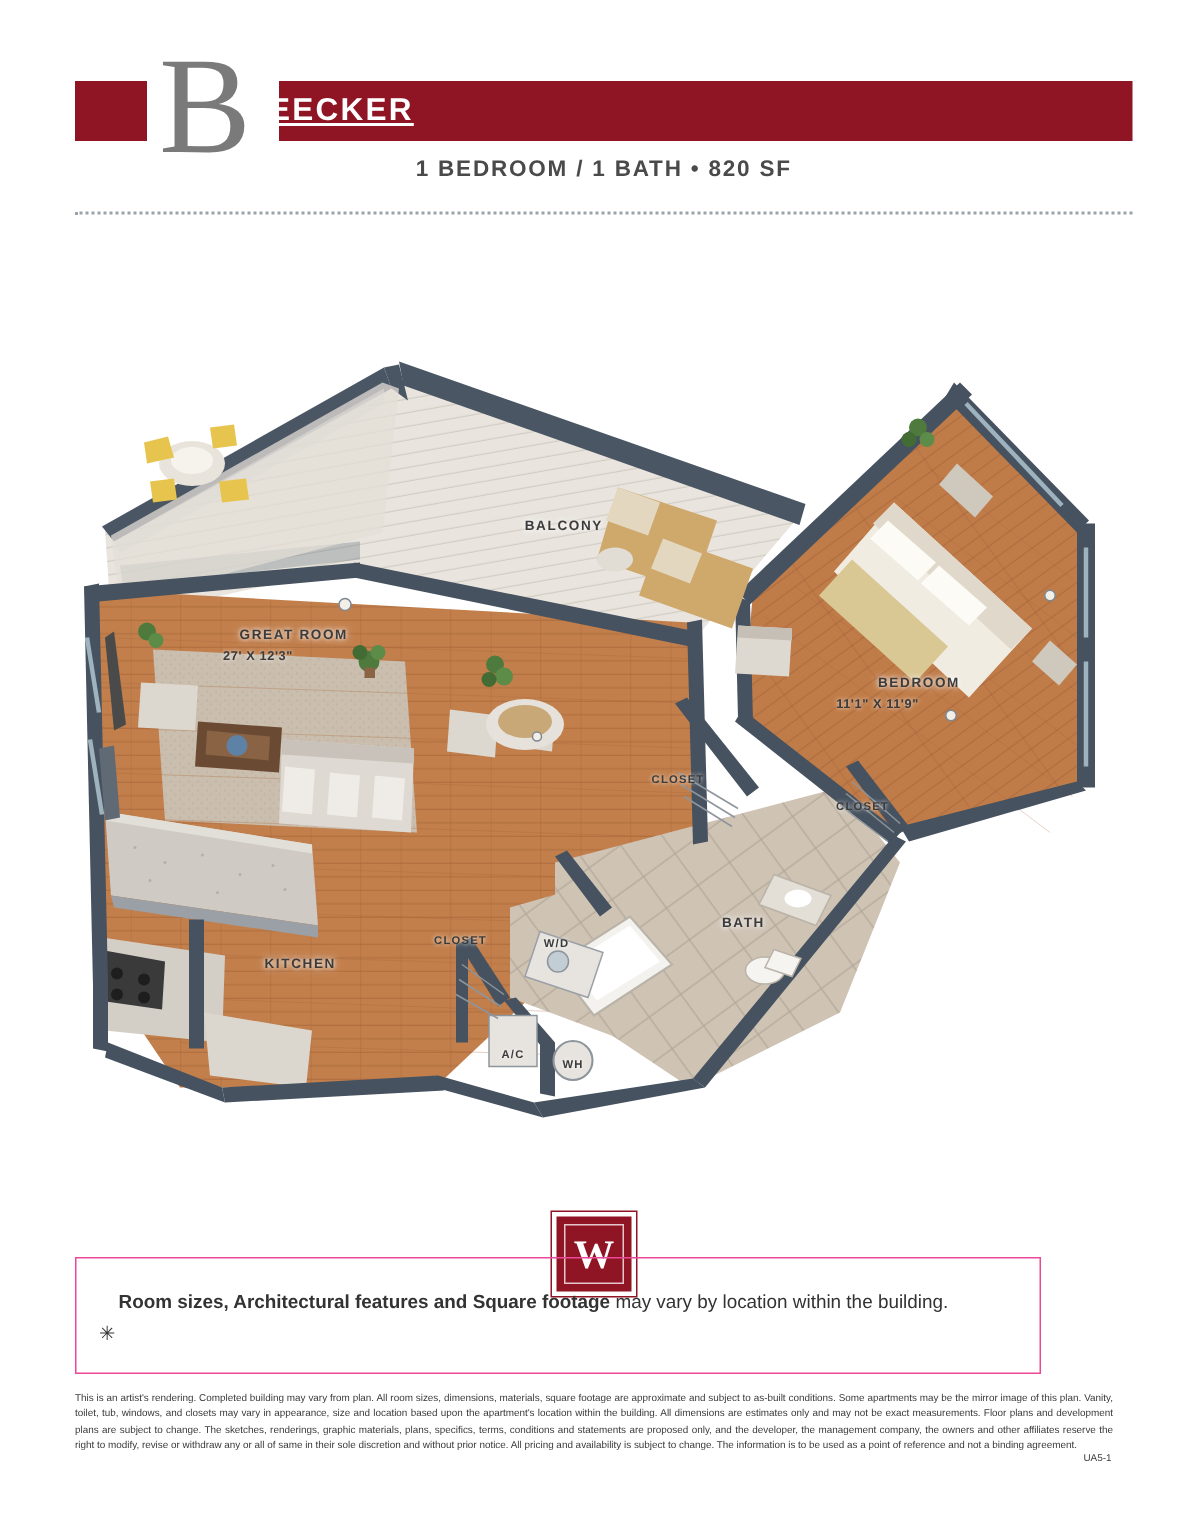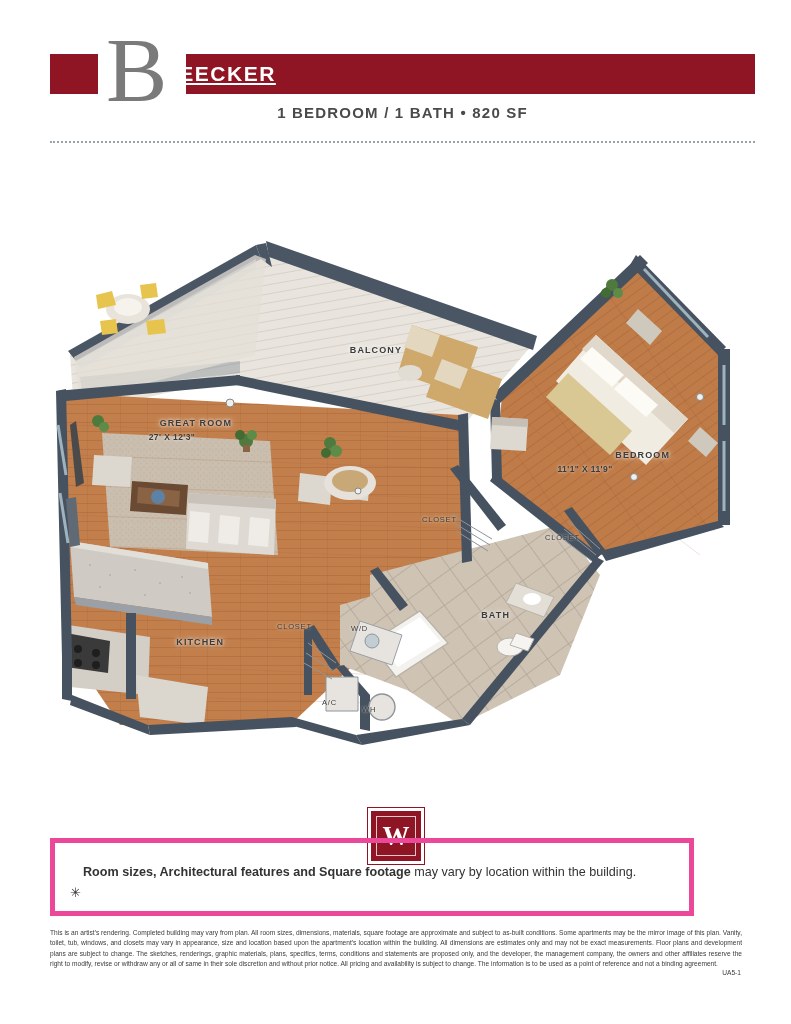--- a/index.html
+++ b/index.html
@@ -107,24 +107,24 @@
     font-weight: bold;
     letter-spacing: .4px;
     color: #3b3b3b;
     text-align: center;
     white-space: nowrap;
     text-shadow: 0 0 3px rgba(255,255,255,.85);
   }
   .room-small {
     position: absolute;
     font-size: 7.5px;
-    font-weight: normal;
+    font-weight: bold;
     letter-spacing: .8px;
     color: #3b3b3b;
-    text-align: left;
+    text-align: center;
     white-space: nowrap;
     text-shadow: 0 0 3px rgba(255,255,255,.9);
   }
 
   
   .logo {
     position: absolute;
     left: 368px;
     top: 808px;
     width: 56px;
@@ -152,21 +152,21 @@
     font-weight: bold;
   }
 
   
   .note-box {
     position: absolute;
     left: 50px;
     top: 838px;
     width: 644px;
     height: 78px;
-    border: 5px solid #ec4899;
+    border: 1px solid #ec4899;
     padding-left: 48px;
   }
   .note-line1 {
     position: absolute;
     left: 28px;
     top: 22px;
     font-size: 12.6px;
     color: #333;
   }
   .note-line1 b { font-weight: bold; }
@@ -503,21 +503,21 @@
       <line x1="684" y1="140" x2="684" y2="200"></line>
       <line x1="684" y1="216" x2="684" y2="286"></line>
     </g>
   </svg>
 
   <div class="room-label" style="left:272px;top:120px;width:90px;">BALCONY</div>
 
   <div class="room-label" style="left:72px;top:193px;width:120px;">GREAT ROOM</div>
   <div class="room-dim" style="left:72px;top:207px;width:120px;">27' X 12'3"</div>
 
-  <div class="room-label" style="left:520px;top:225px;width:110px;">BEDROOM</div>
+  <div class="room-label" style="left:490px;top:225px;width:110px;">BEDROOM</div>
   <div class="room-dim" style="left:490px;top:239px;width:110px;">11'1" X 11'9"</div>
 
   <div class="room-label" style="left:84px;top:412px;width:100px;">KITCHEN</div>
 
   <div class="room-label" style="left:400px;top:385px;width:70px;">BATH</div>
 
   <div class="room-small" style="left:382px;top:290px;width:60px;">CLOSET</div>
   <div class="room-small" style="left:505px;top:308px;width:60px;">CLOSET</div>
   <div class="room-small" style="left:237px;top:397px;width:60px;">CLOSET</div>
 

